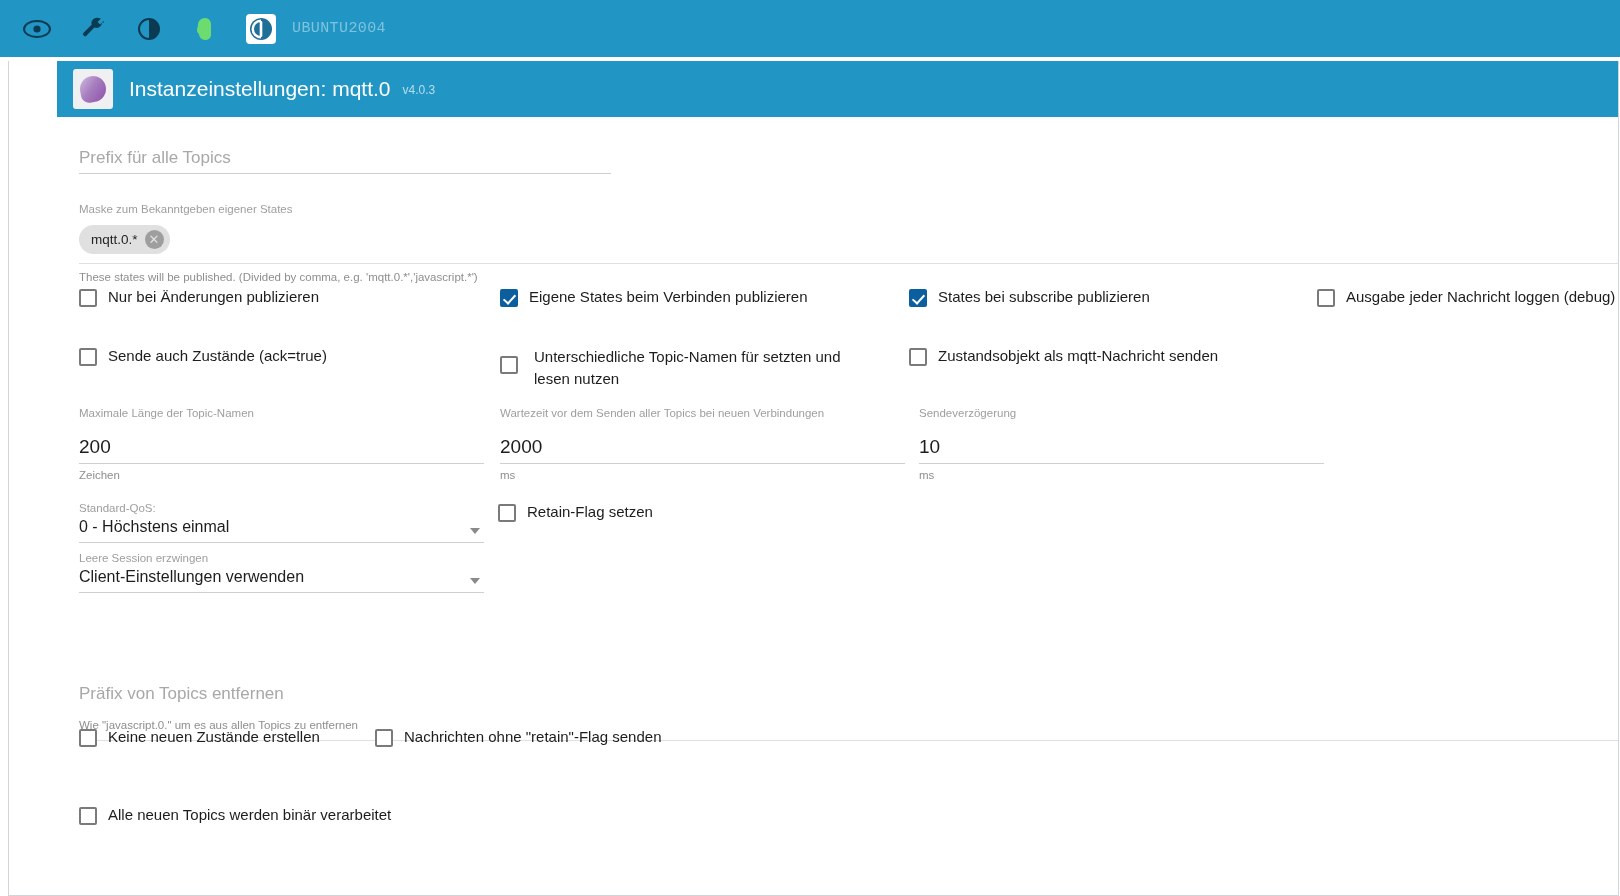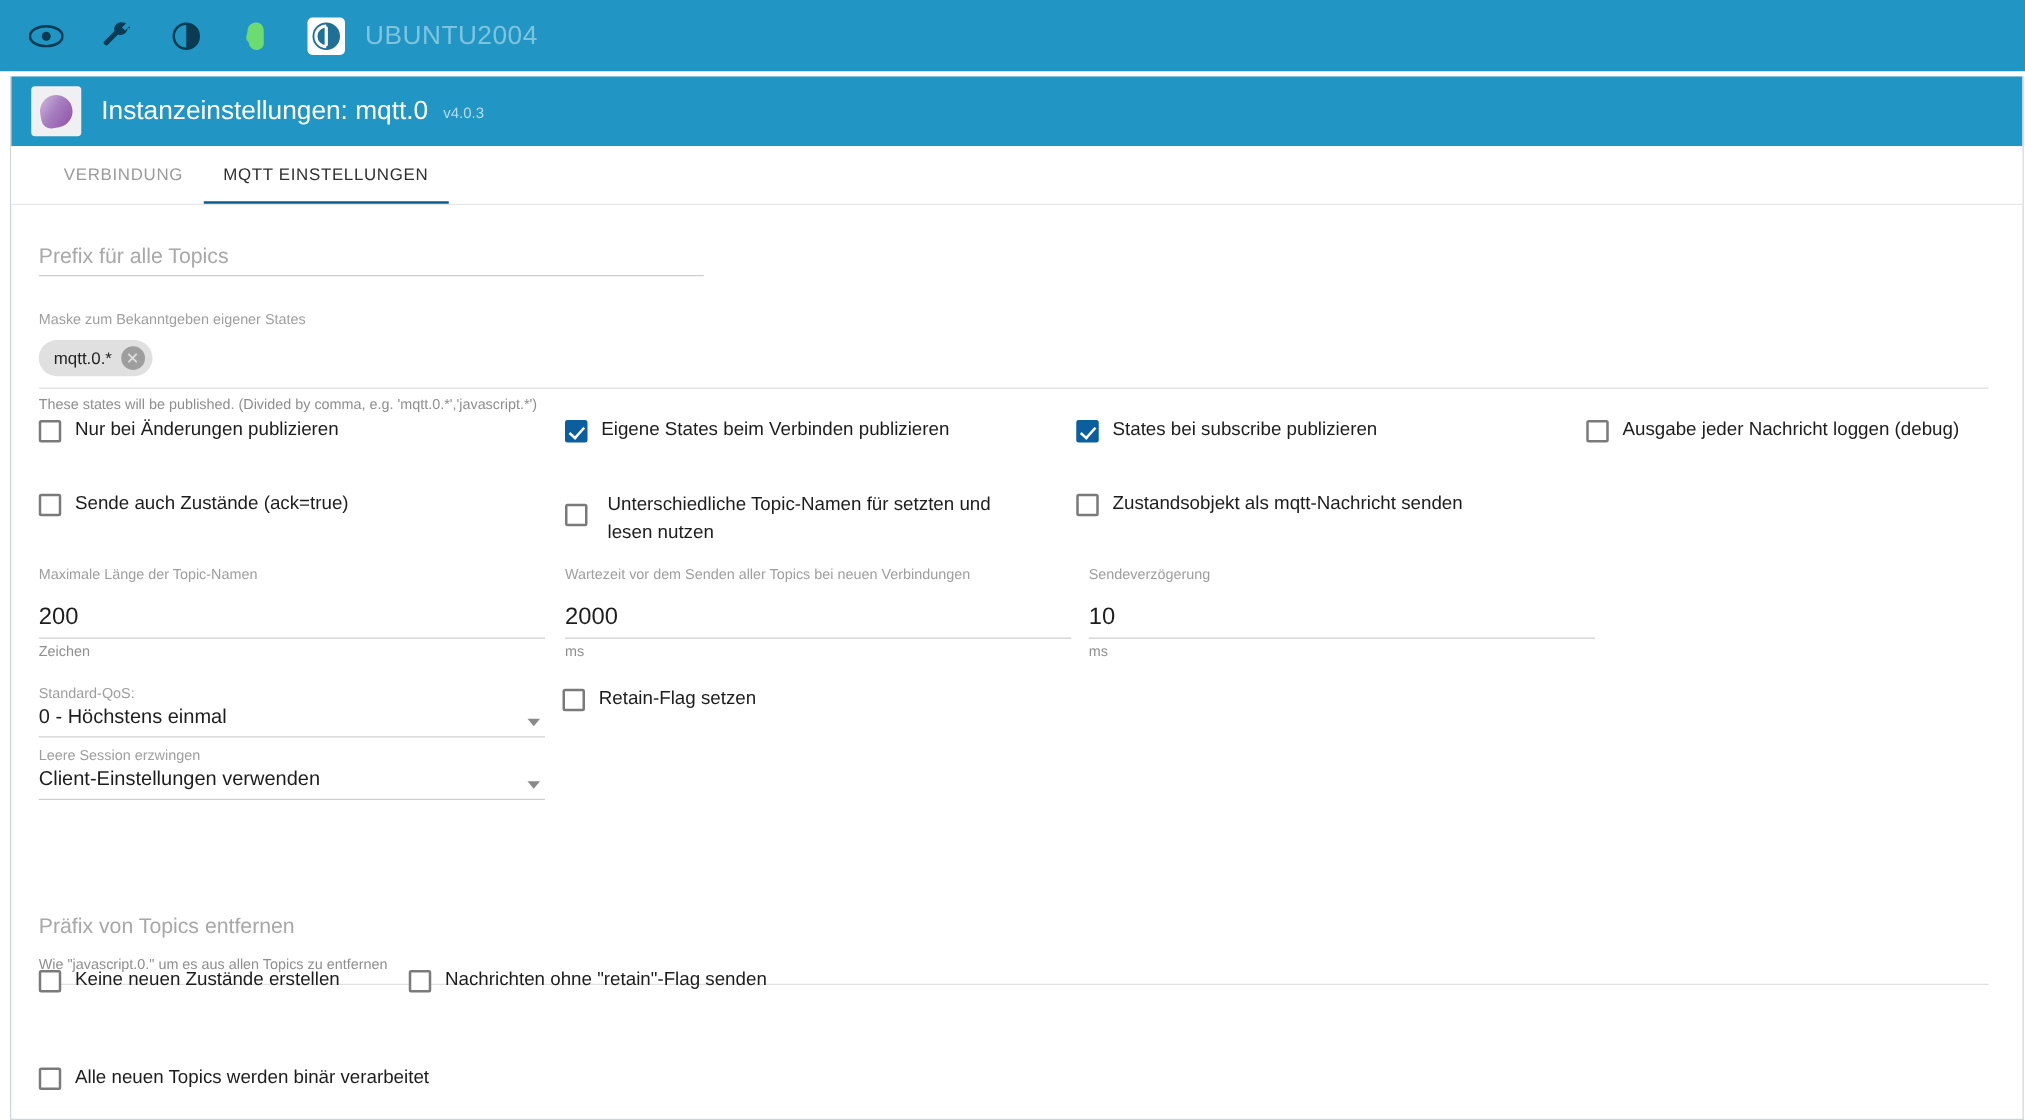--- a/index.html
+++ b/index.html
@@ -21,39 +21,41 @@
     gap: 26px;
   }
   .topbar .tb-icon {
     width: 30px; height: 30px;
     display: flex; align-items: center; justify-content: center;
     color: #0a3b52;
   }
   .topbar .tb-icon svg { display: block; }
   .topbar .tb-label {
     color: #7fc3dd;
-    font-size: 21px;
+    font-size: 15px;
     letter-spacing: .4px;
     margin-left: -10px;
+    font-family: Liberation Mono, monospace;
   }
   .power-ic {
     width: 30px; height: 30px; border-radius: 4px;
     background: #ffffff;
     display: flex; align-items: center; justify-content: center;
   }
 
   
   .window {
     position: absolute;
     top: 61px; left: 8px;
     width: 1611px; height: 835px;
     background: #ffffff;
     border: 1px solid #cfd6da;
     border-top: none;
     overflow: hidden;
+    padding-left: 48px;
   }
   .titlebar {
     height: 56px;
     background: #2196c4;
     display: flex; align-items: center;
     padding-left: 16px;
     gap: 16px;
   }
   .app-logo {
     width: 40px; height: 40px;
@@ -271,24 +273,20 @@
 <div class="window">
 
   <div class="titlebar">
     <div class="app-logo">
         <div class="blob"></div>
       </div>
     <div class="title-text">Instanzeinstellungen: mqtt.0</div>
     <div class="title-version">v4.0.3</div>
   </div>
 
-  <div class="tabs">
-    <div class="tab">VERBINDUNG</div>
-    <div class="tab active">MQTT EINSTELLUNGEN</div>
-  </div>
 
   <div class="content">
 
     <div class="prefix-wrap">
       <input class="underline-input" style="font-size: 17px;" placeholder="Prefix für alle Topics">
     </div>
 
     <div class="mask-wrap">
       <div class="small-label">Maske zum Bekanntgeben eigener States</div>
       <div class="chip-line">

